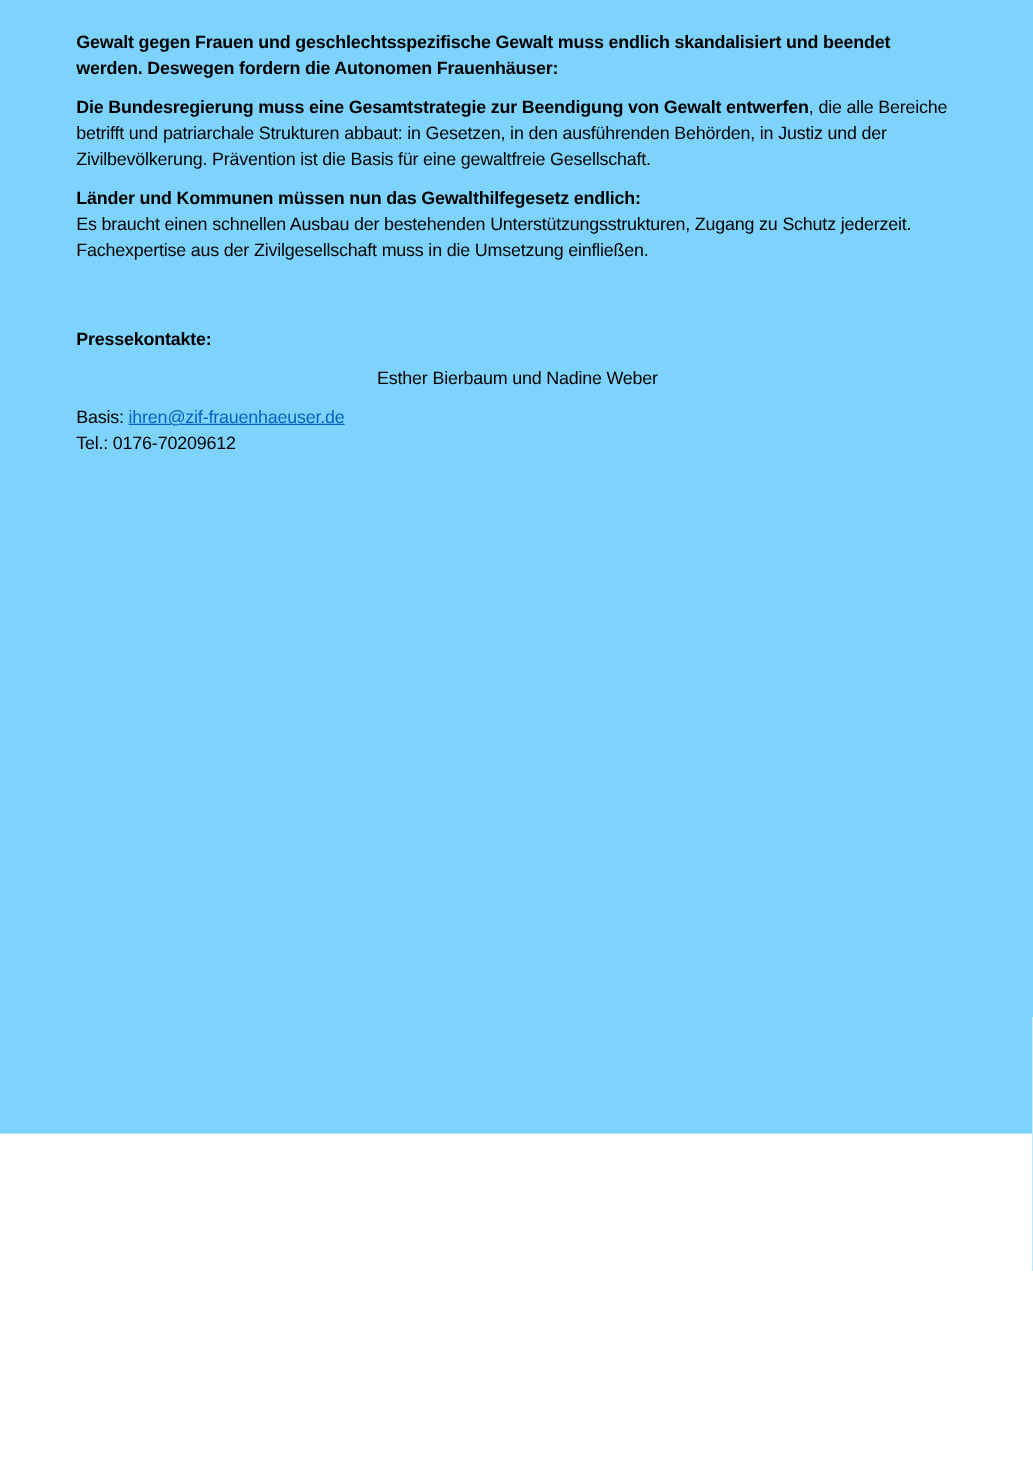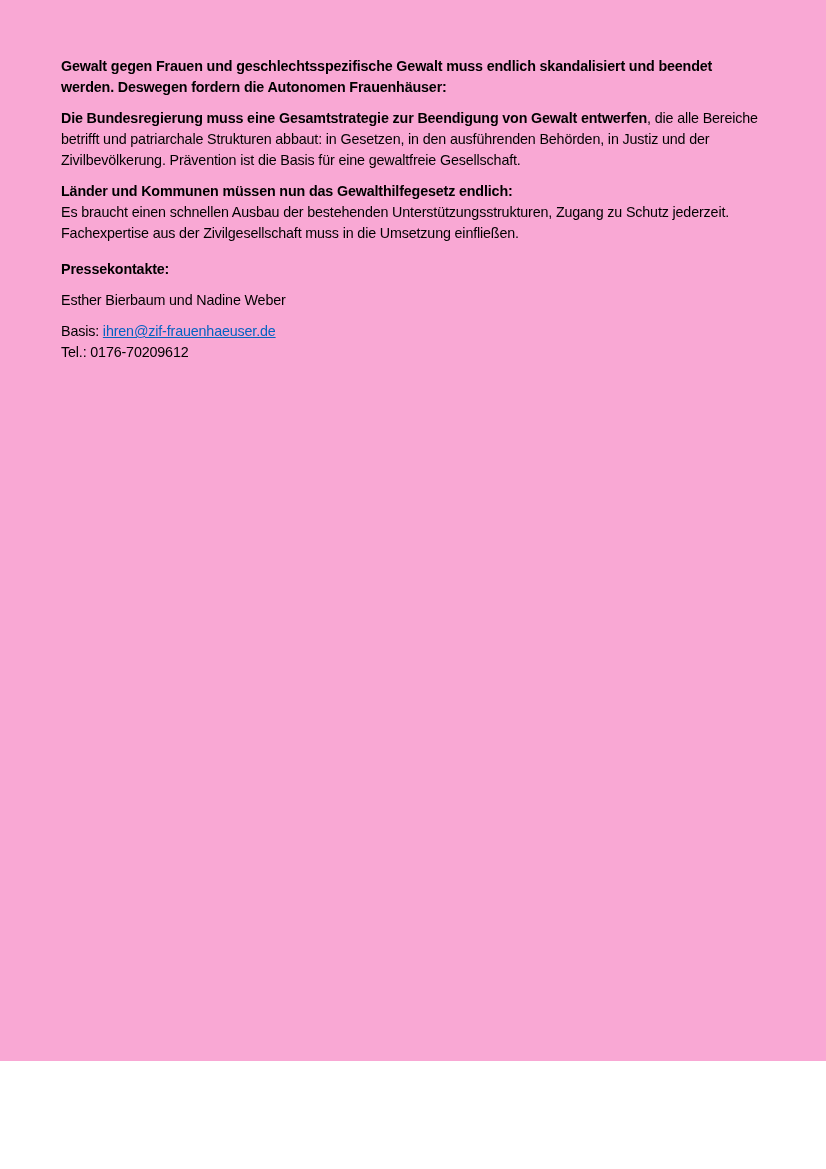--- a/index.html
+++ b/index.html
@@ -3,46 +3,47 @@
 <meta charset="utf-8">
 <style>
   html, body {
     margin: 0;
     padding: 0;
     background: #ffffff;
   }
   .page {
     position: relative;
     width: 826px;
-    height: 1061px;
+    height: 907px;
     margin: 0 auto;
-    background: #f9a8d4;
+    background: #7dd3fc;
     overflow: hidden;
     font-family: "Liberation Sans", "DejaVu Sans", sans-serif;
     font-size: 14.3px;
     letter-spacing: -0.15px;
     line-height: 21px;
     color: #000000;
     box-sizing: border-box;
-    padding: 56px 55px 0 61px;
+    padding: 24px 55px 0 61px;
   }
   .content {
     width: 706px;
   }
   p {
     margin: 0 0 10px 0;
   }
   .bold {
     font-weight: bold;
   }
   .press-block {
-    margin-top: 15px;
+    margin-top: 50px;
   }
   .press-names {
     margin-top: 10px;
+    text-align: center;
   }
   a.email-link {
     color: #0563C1;
     text-decoration: underline;
     cursor: pointer;
   }
 </style>
 </head>
 <body>
 

